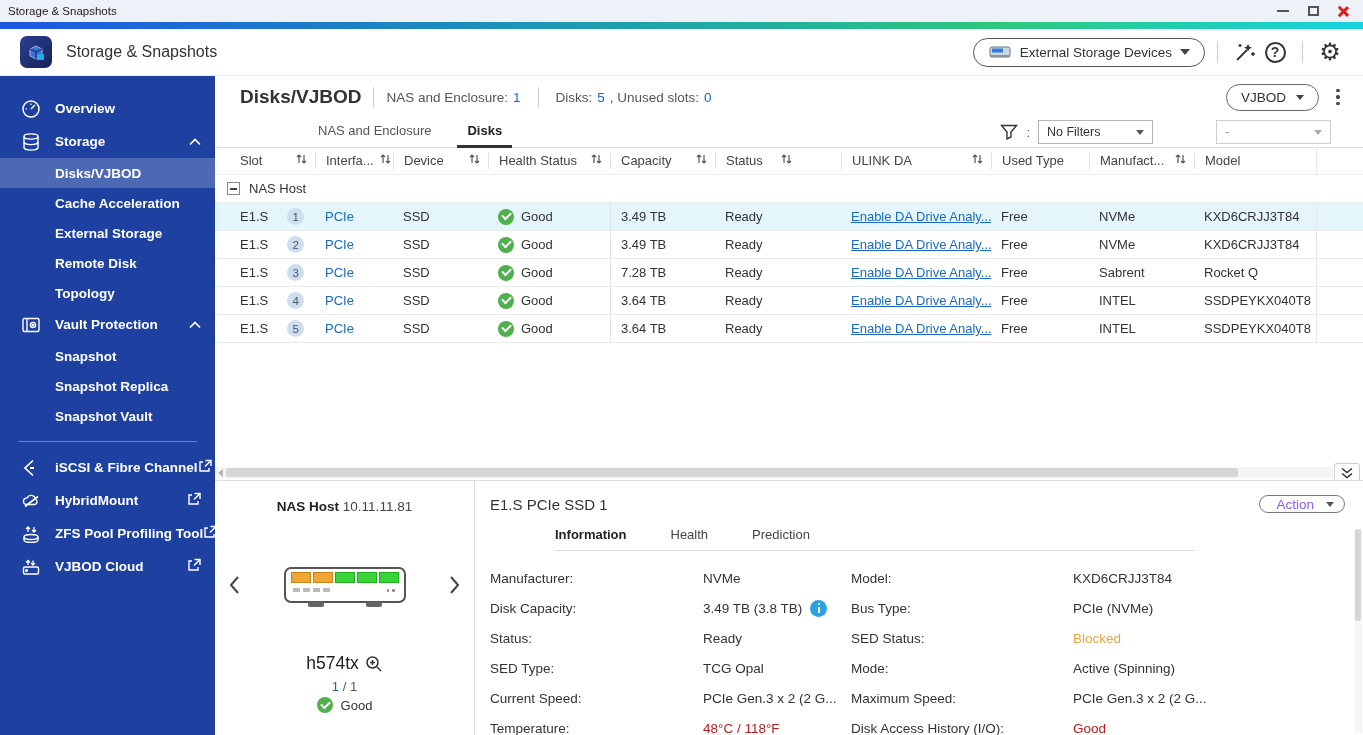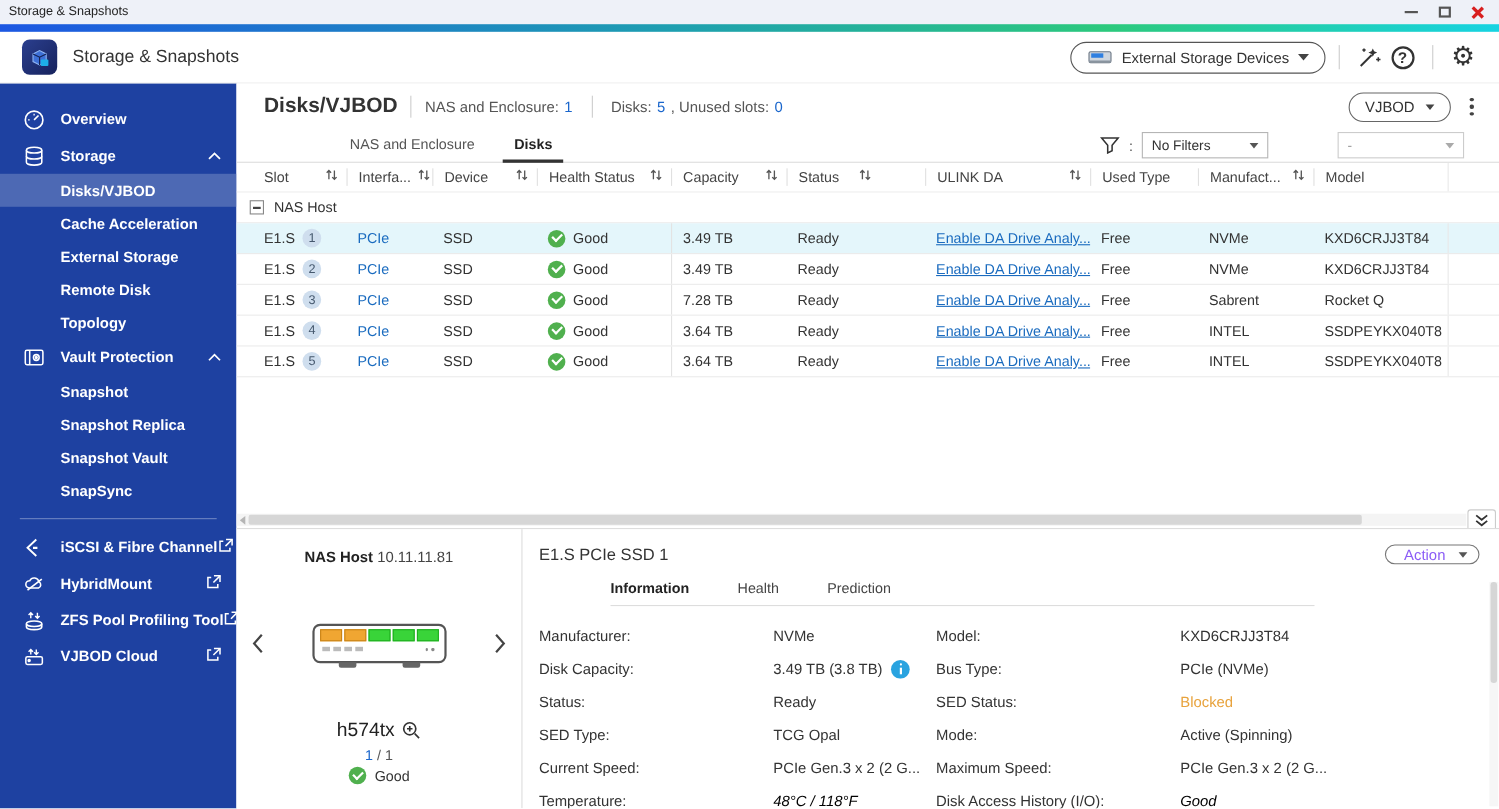--- a/index.html
+++ b/index.html
@@ -73,21 +73,21 @@
   .sel.gap { margin-left:55px; margin-right:18px; }
   .colon { font-size:13px; color:#555; }
 
   
   .thead { height:27px; display:flex; align-items:center; font-size:13px; color:#444; border-bottom:1px solid #eee; }
   .th { display:flex; align-items:flex-start; justify-content:space-between; height:16px; padding:0 8px 0 10px; border-left:1px solid #e0e0e0; overflow:hidden; white-space:nowrap; }
   .th:first-child { border-left:none; padding-left:25px; }
   .sort-svg { flex:none; margin-left:6px; }
   .trow { height:28px; display:flex; align-items:center; font-size:13px; color:#333; border-bottom:1px solid #ebebeb; }
   .trow.selected { background:#e4f6fb; }
-  .td { padding:0 8px 0 10px; white-space:nowrap; overflow:hidden; align-self:stretch; display:flex; align-items:center; }
+  .td { padding:0 8px 0 10px; white-space:nowrap; overflow:hidden; align-self:stretch; display:flex; align-items:center;gap:12px; }
   .td:first-child { padding-left:25px; }
   .group-row { height:28px; display:flex; align-items:center; padding-left:12px; font-size:13px; color:#333; border-bottom:1px solid #ebebeb; gap:9px; }
   .collapse-box { width:13px; height:13px; border:1px solid #888; position:relative; background:#fff; cursor:pointer; }
   .collapse-box::after { content:""; position:absolute; left:2px; right:2px; top:5px; height:1.5px; background:#444; }
   .c-slot{width:100px;flex:none;} .c-if{width:78px;flex:none;} .c-dev{width:95px;flex:none;}
   .c-health{width:122px;flex:none;} .c-cap{width:105px;flex:none;} .c-stat{width:85px;flex:none;}
   .c-ulink{width:150px;flex:none;margin-left:41px;} .c-used{width:98px;flex:none;} .c-mfg{width:105px;flex:none;}
   .c-model{width:122px;flex:none;} .c-rest{flex:1;border-left:1px solid #e8e8e8;align-self:stretch;}
   .td.c-cap { border-left:1px solid #e3e3e3; }
   .slot-badge { width:17px; height:17px; border-radius:50%; background:#cfdeee; color:#45586e; font-size:11.5px; display:flex; align-items:center; justify-content:center; margin-left:7px; }
@@ -131,21 +131,21 @@
   .det-title { font-size:15px; color:#333; margin-top:5px; }
   .action-btn { position:absolute; right:18px; top:14px; display:flex; align-items:center; gap:12px; border:1px solid #777; border-radius:14px; height:18px; padding:0 10px 0 16px; font-size:13.5px; color:#8b5cf6; cursor:pointer; background:#fff; }
   .action-btn .caret-down { border-left-width:4px; border-right-width:4px; border-top-width:5px; border-top-color:#555; }
   .det-tabs { display:flex; gap:44px; margin:14px 0 0 65px; font-size:13px; color:#444; padding-bottom:8px; border-bottom:1px solid #ddd; width:640px; }
   .det-tab { cursor:pointer; }
   .det-tab.active { font-weight:bold; color:#222; }
   .fields { display:grid; grid-template-columns:213px 148px 222px 1fr; grid-auto-rows:30px; align-items:center; margin-top:12px; font-size:13.5px; }
   .flabel { color:#333; }
   .fval { color:#333; display:flex; align-items:center; gap:8px; white-space:nowrap; overflow:hidden; }
   .fval.warn { color:#e8a33d; }
-  .fval.good { color:#000000;font-style:italic; }
+  .fval.good { color:#b91c1c; }
   .info-i { width:17px; height:17px; border-radius:50%; background:#29a3e0; position:relative; flex:none; cursor:pointer; }
   .info-i::before { content:""; position:absolute; left:7.5px; top:3px; width:2.5px; height:2.5px; background:#fff; border-radius:50%; }
   .info-i::after { content:""; position:absolute; left:7.5px; top:7px; width:2.5px; height:6.5px; background:#fff; }
   .vscroll { position:absolute; right:1px; top:48px; bottom:2px; width:8px; background:#f6f6f6; }
   .vs-thumb { position:absolute; top:0; left:1px; width:6px; height:92px; background:#d6d6d6; border-radius:3px; }
 
   .mag-icon { cursor:pointer; }
 </style>
 </head>
 <body>
@@ -263,23 +263,20 @@
             </svg></span>
       </div>
       <div class="nav-sub">
           <span>Snapshot</span>
         </div>
       <div class="nav-sub">
           <span>Snapshot Replica</span>
         </div>
       <div class="nav-sub">
           <span>Snapshot Vault</span>
-        </div>
-      <div class="nav-sub">
-          <span>SnapSync</span>
         </div>
       <div class="side-div"></div>
       <div class="nav-item">
         <span class="icon">
             <svg width="20" height="20" viewBox="0 0 20 20" fill="none" stroke="#fff" stroke-width="1.7">
               <path d="M12 2.5L4 10l8 7.5"></path>
               <path d="M9 10h4" stroke-width="2"></path>
             </svg>
           </span>
         <span class="lbl">iSCSI &amp; Fibre Channel</span>

